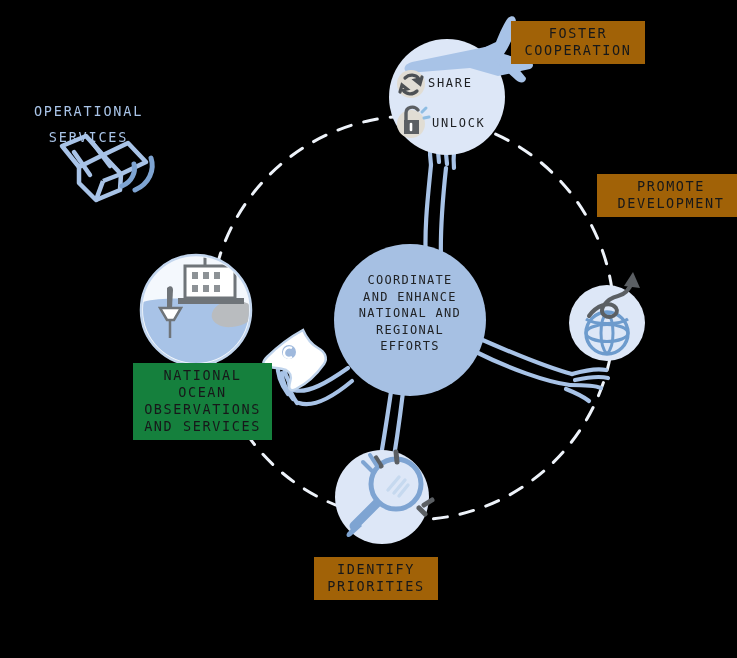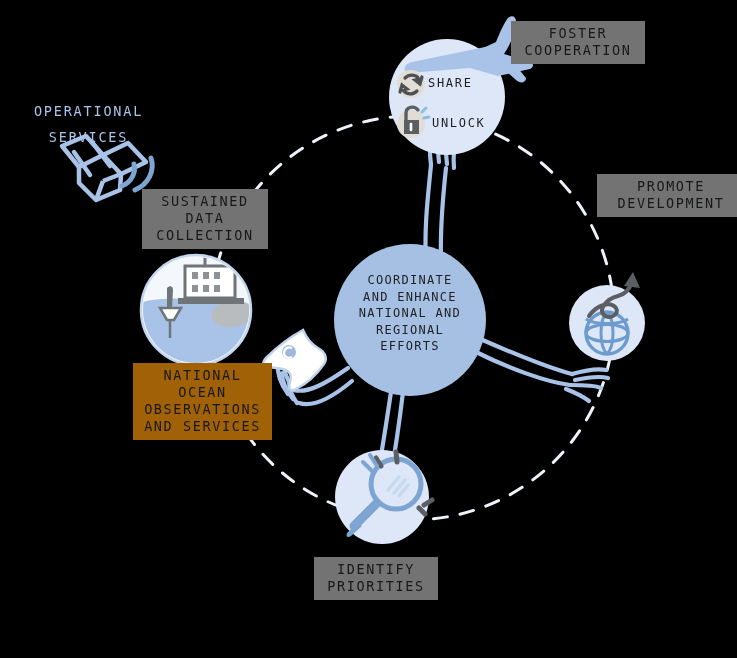--- a/index.html
+++ b/index.html
@@ -18,33 +18,33 @@
   #stage svg.layer {
     position: absolute;
     left: 0;
     top: 0;
     width: 737px;
     height: 658px;
   }
   .label-box {
     position: absolute;
     box-sizing: border-box;
-    background: #737373;
+    background: #a16207;
     color: #17181a;
     font-family: "DejaVu Sans Mono", "Liberation Mono", monospace;
     font-size: 13.5px;
     letter-spacing: 1.6px;
     line-height: 17px;
     text-align: center;
     padding: 4px 7px 5px 7px;
     white-space: pre-line;
     font-weight: 400;
   }
   .label-box.white {
-    background: #a16207;
+    background: #15803d;
     color: #17181a;
   }
   .plain-label {
     position: absolute;
     color: #a9c4e8;
     font-family: "DejaVu Sans Mono", "Liberation Mono", monospace;
     font-size: 13.5px;
     letter-spacing: 1.8px;
     line-height: 26px;
     text-align: center;
@@ -249,23 +249,20 @@
 
   <div class="label-box" style="left:511px; top:21px; width:134px;">FOSTER
 COOPERATION</div>
 
   <div class="label-box" style="left:597px; top:174px; width:148px;">PROMOTE
 DEVELOPMENT</div>
 
   <div class="label-box" style="left:314px; top:557px; width:124px;">IDENTIFY
 PRIORITIES</div>
 
-  <div class="label-box" style="left:142px; top:189px; width:126px;">SUSTAINED
-DATA
-COLLECTION</div>
 
   <div class="label-box white" style="left:133px; top:363px; width:139px;">NATIONAL
 OCEAN
 OBSERVATIONS
 AND SERVICES</div>
 
   <div class="plain-label" style="left:21px; top:98px; width:135px;">OPERATIONAL
 SERVICES</div>
 
 </div>

